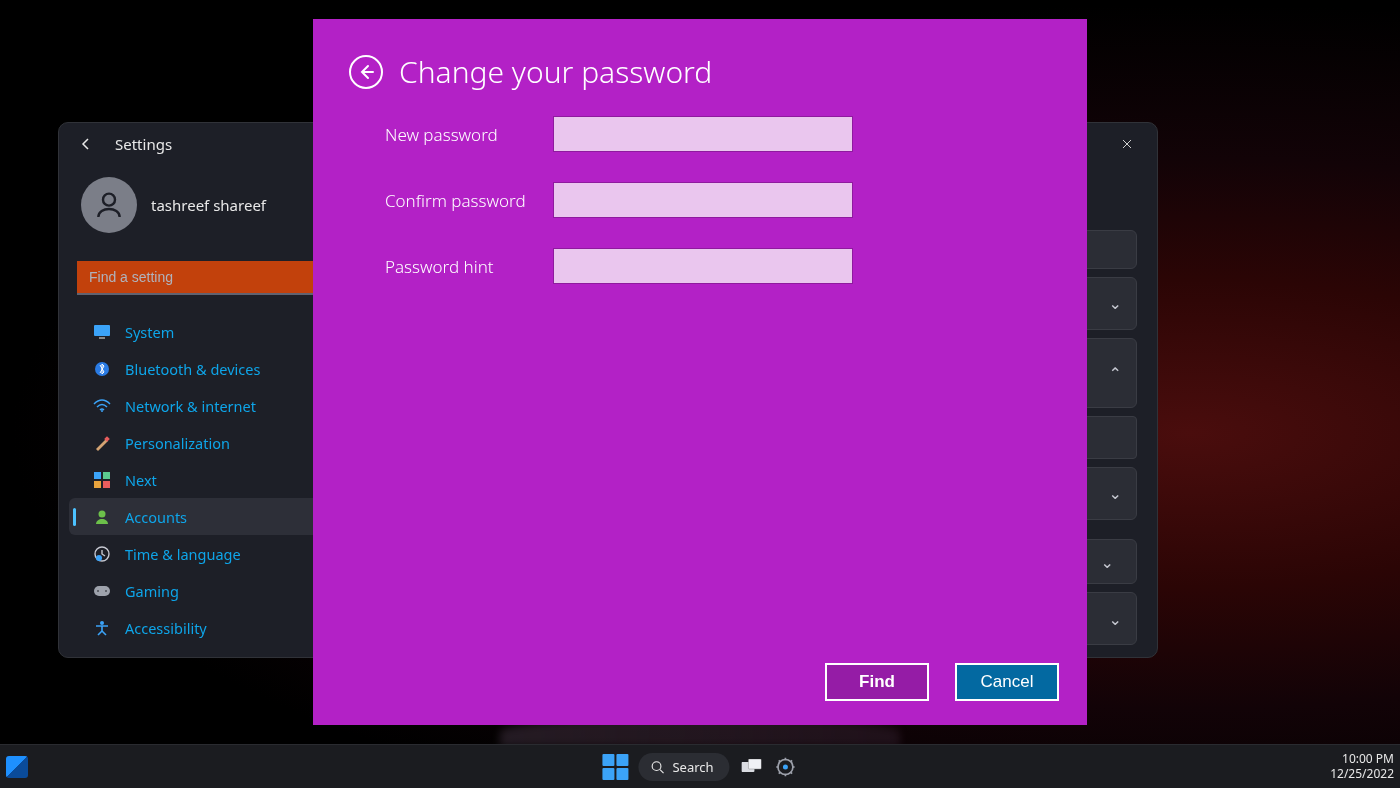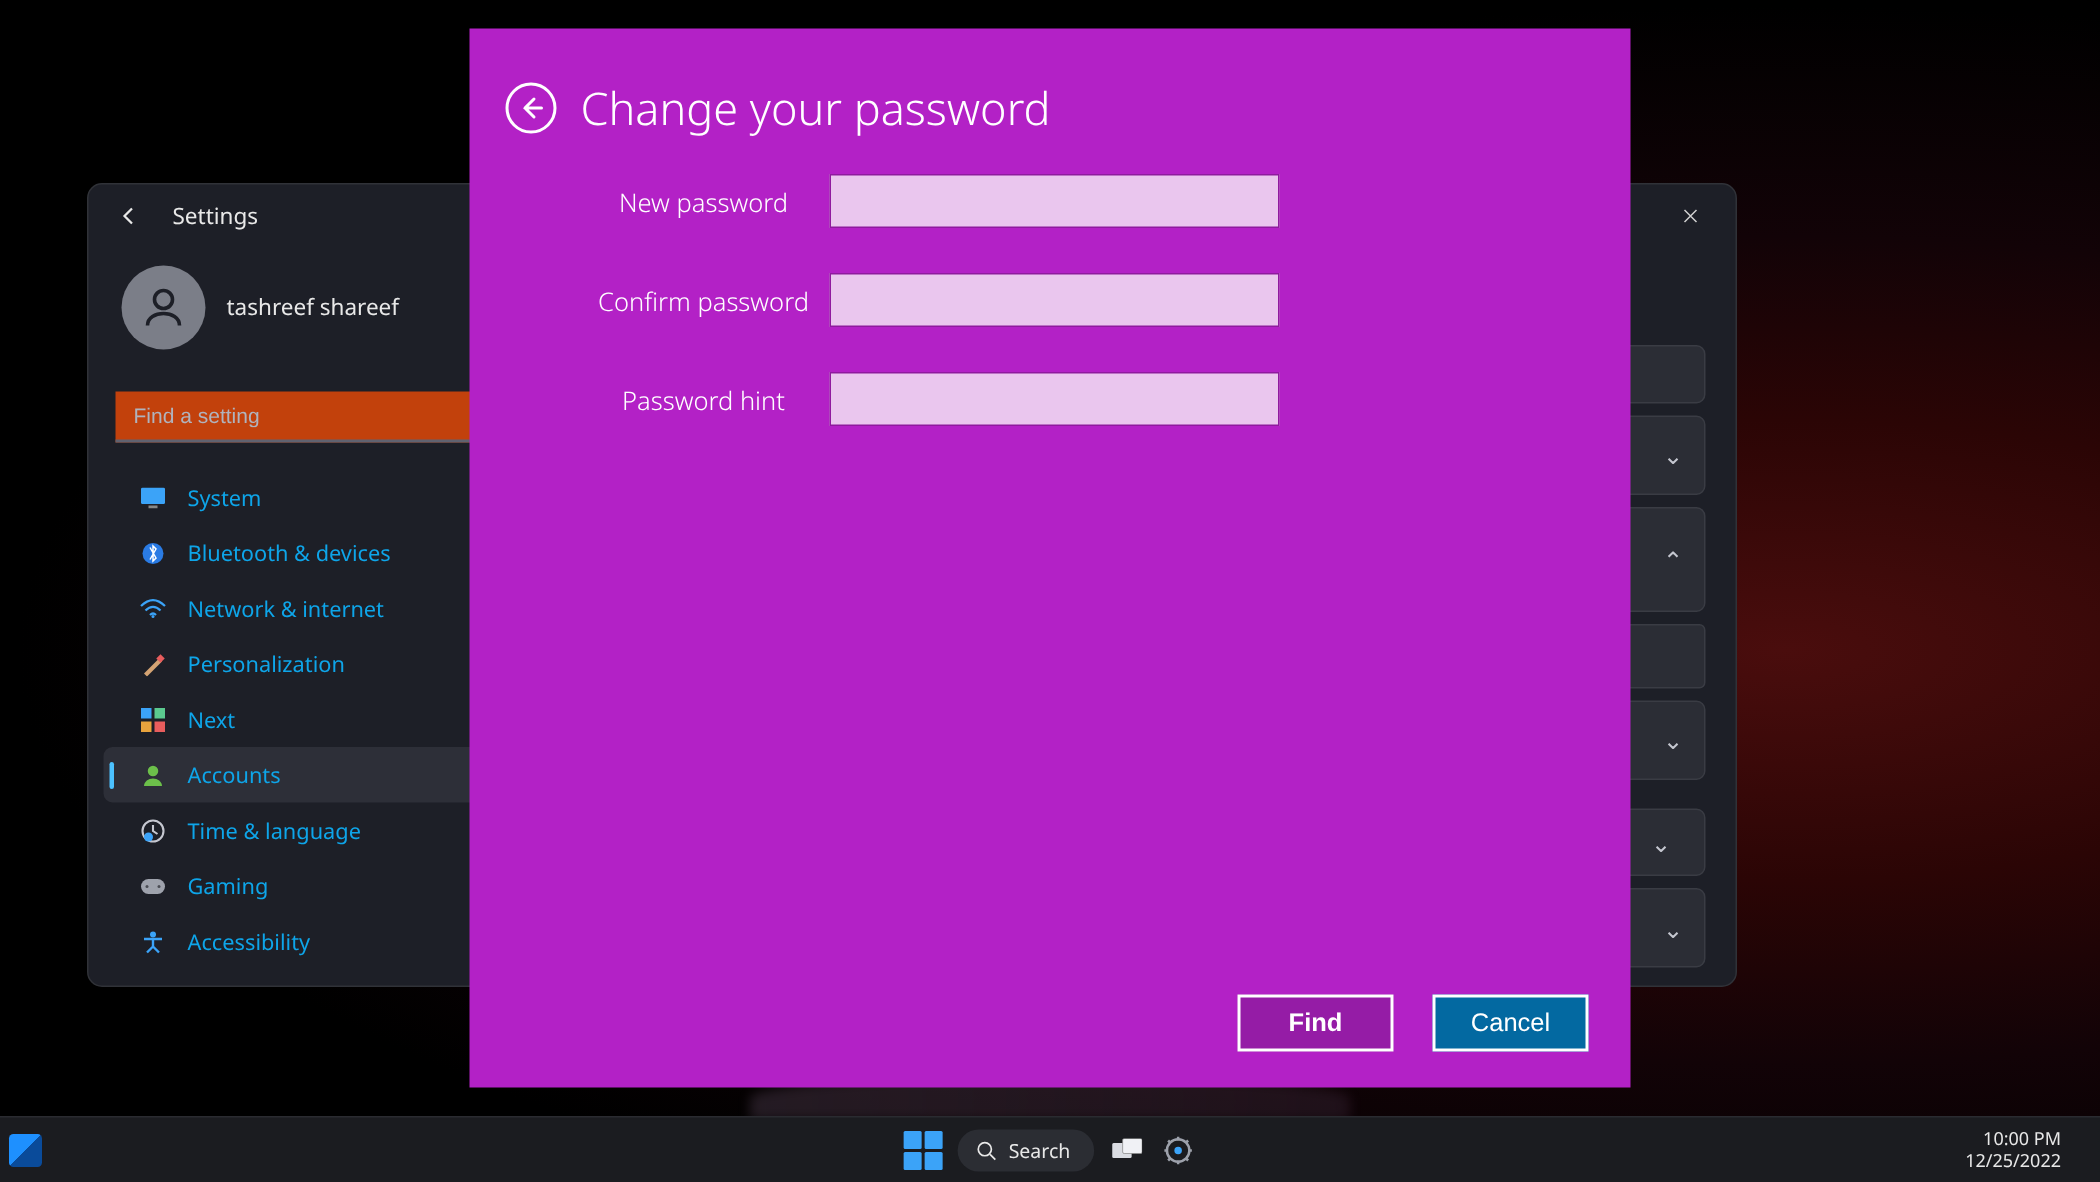--- a/index.html
+++ b/index.html
@@ -128,21 +128,21 @@
     left: 313px; top: 19px;
     width: 774px; height: 706px;
     background: #b321c6;
     color: #fff;
     z-index: 50;
     font-weight: 300;
   }
   .modal-header {
     display: flex; align-items: center;
     gap: 16px;
-    padding: 32px 28px 20px 24px;
+    padding: 32px 28px 20px 36px;
   }
   .modal-back {
     width: 34px; height: 34px;
     border: 2px solid #fff;
     border-radius: 50%;
     display: flex; align-items: center; justify-content: center;
     color: #fff;
   }
   .modal-title {
     font-size: 30px;
@@ -152,21 +152,20 @@
     padding: 4px 0 0 72px;
     display: flex; flex-direction: column;
     gap: 30px;
   }
   .form-row {
     display: flex; align-items: center;
   }
   .form-label {
     width: 168px;
     font-size: 17px;
-    text-align: center;
   }
   .form-input {
     width: 300px; height: 36px;
     background: #eac6ee;
     border: 1px solid #8f1a9e;
   }
   .modal-footer {
     position: absolute;
     bottom: 24px; right: 28px;
     display: flex; gap: 26px;
@@ -193,21 +192,21 @@
     display: flex; align-items: center;
     color: #e8e8e8;
     z-index: 100;
   }
   .taskbar .left { display:flex; align-items:center; gap:8px; padding-left:6px;}
   .taskbar .center {
     position:absolute; left:50%; transform:translateX(-50%);
     display: flex; align-items: center; gap: 10px;
   }
   .taskbar .right {
-    margin-left: auto; padding-right: 26px;
+    margin-left: auto; padding-right: 6px;
     text-align: right; font-size: 12px; line-height:1.2;
   }
   .widgets { width:22px; height:22px; background: linear-gradient(135deg,#1e90ff 50%,#0a4b9a 50%); border-radius:3px; }
   .start {
     width:26px;height:26px;
     display:grid; grid-template-columns:1fr 1fr; grid-template-rows:1fr 1fr; gap:2px;
   }
   .start div { background:#3ba3f8; border-radius:1px;}
   .tsearch {
     display:flex; align-items:center; gap:8px;

